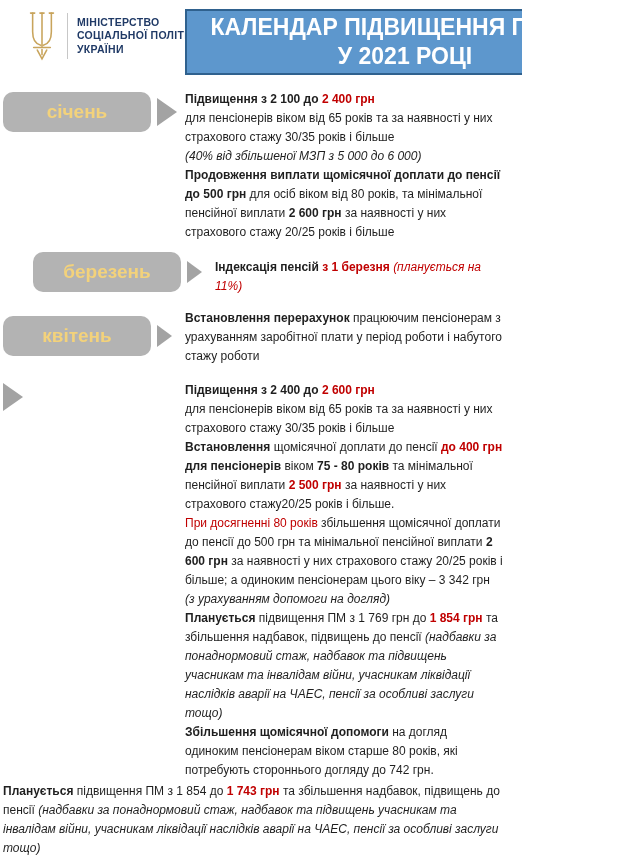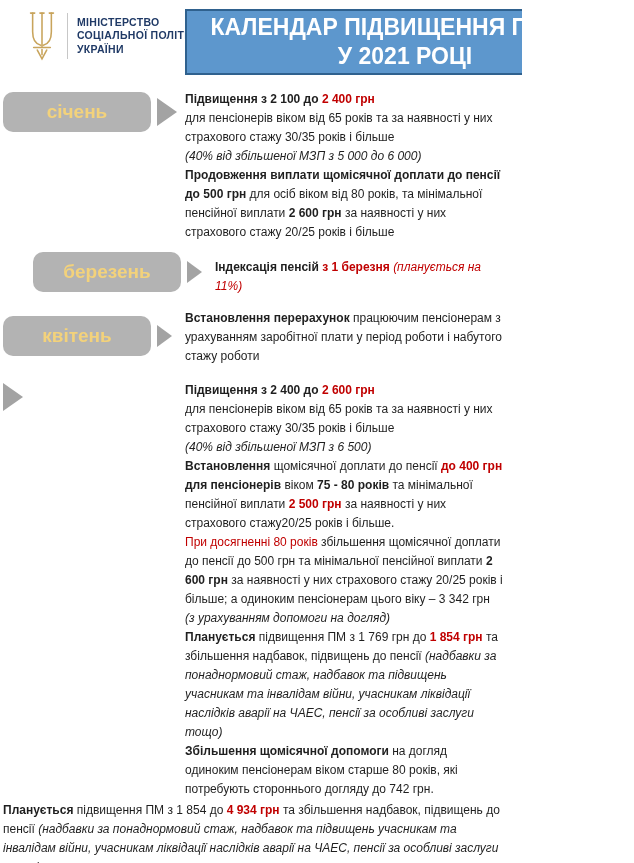--- a/index.html
+++ b/index.html
@@ -110,27 +110,26 @@
           <p><span class="s-b">Встановлення перерахунок</span><span class="s-n"> працюючим пенсіонерам з урахуванням заробітної плати у період роботи і набутого стажу роботи</span></p>
         </div>
       </section>
       <section class="row row-3">
         <div class="left">
           <div class="arrow lg"></div>
         </div>
         <div class="content">
           <p><span class="s-b">Підвищення з 2 400 до </span><span class="s-rb">2 600 грн</span></p>
           <p><span class="s-n">для пенсіонерів віком від 65 років та за наявності у них страхового стажу 30/35 років і більше</span></p>
-          <p><span class="s-i">(40% від збільшеної МЗП з 6 500)</span></p>
           <p><span class="s-b">Встановлення</span><span class="s-n"> щомісячної доплати до пенсії </span><span class="s-rb">до 400 грн</span><span class="s-n"> </span><span class="s-b">для пенсіонерів</span><span class="s-n"> віком </span><span class="s-b">75 - 80 років</span><span class="s-n"> та мінімальної пенсійної виплати </span><span class="s-rb">2 500 грн</span><span class="s-n"> за наявності у них страхового стажу20/25 років і більше.</span></p>
           <p><span class="s-r">При досягненні 80 років</span><span class="s-n"> збільшення щомісячної доплати до пенсії до 500 грн та мінімальної пенсійної виплати </span><span class="s-b">2 600 грн</span><span class="s-n"> за наявності у них страхового стажу 20/25 років і більше; а одиноким пенсіонерам цього віку – 3 342 грн</span></p>
           <p><span class="s-i">(з урахуванням допомоги на догляд)</span></p>
           <p><span class="s-b">Планується</span><span class="s-n"> підвищення ПМ з 1 769 грн до </span><span class="s-rb">1 854 грн</span><span class="s-n"> та збільшення надбавок, підвищень до пенсії </span><span class="s-i">(надбавки за понаднормовий стаж, надбавок та підвищень учасникам та інвалідам війни, учасникам ліквідації наслідків аварії на ЧАЕС, пенсії за особливі заслуги тощо)</span></p>
           <p><span class="s-b">Збільшення щомісячної допомоги</span><span class="s-n"> на догляд одиноким пенсіонерам віком старше 80 років, які потребують стороннього догляду до 742 грн.</span></p>
         </div>
       </section>
       <section class="row row-4">
         <div class="content">
-          <p><span class="s-b">Планується</span><span class="s-n"> підвищення ПМ з 1 854 до </span><span class="s-rb">4 934 грн</span><span class="s-n"> та збільшення надбавок, підвищень до пенсії </span><span class="s-i">(надбавки за понаднормовий стаж, надбавок та підвищень учасникам та інвалідам війни, учасникам ліквідації наслідків аварії на ЧАЕС, пенсії за особливі заслуги тощо)</span></p>
+          <p><span class="s-b">Планується</span><span class="s-n"> підвищення ПМ з 1 854 до </span><span class="s-rb">1 743 грн</span><span class="s-n"> та збільшення надбавок, підвищень до пенсії </span><span class="s-i">(надбавки за понаднормовий стаж, надбавок та підвищень учасникам та інвалідам війни, учасникам ліквідації наслідків аварії на ЧАЕС, пенсії за особливі заслуги тощо)</span></p>
         </div>
       </section>
     </div>
 </div>
 
 </body></html>

